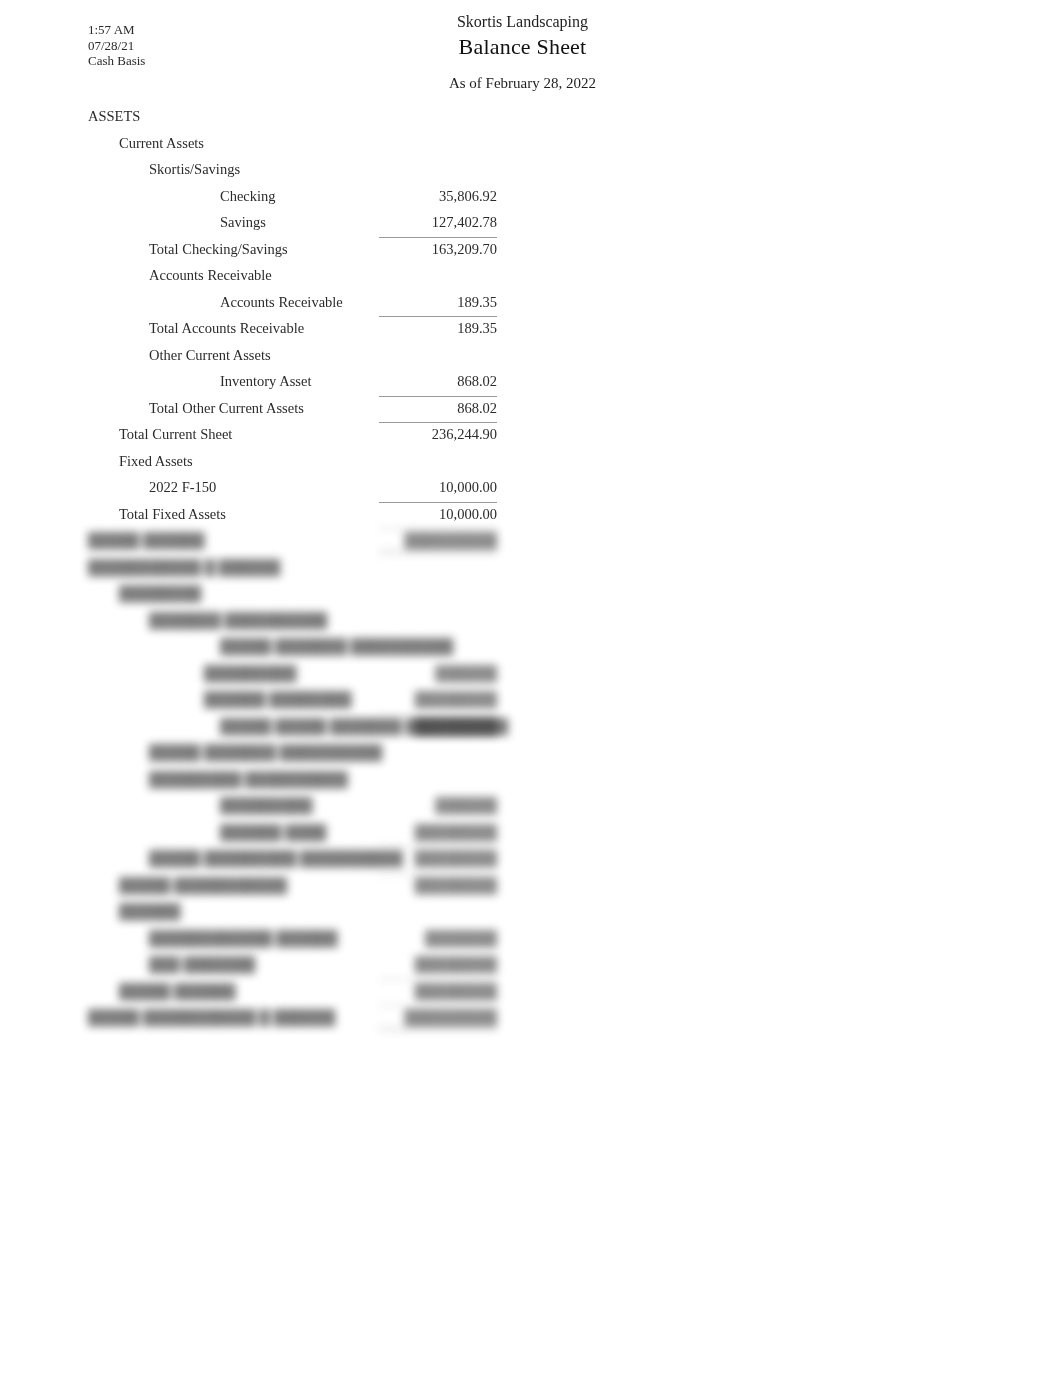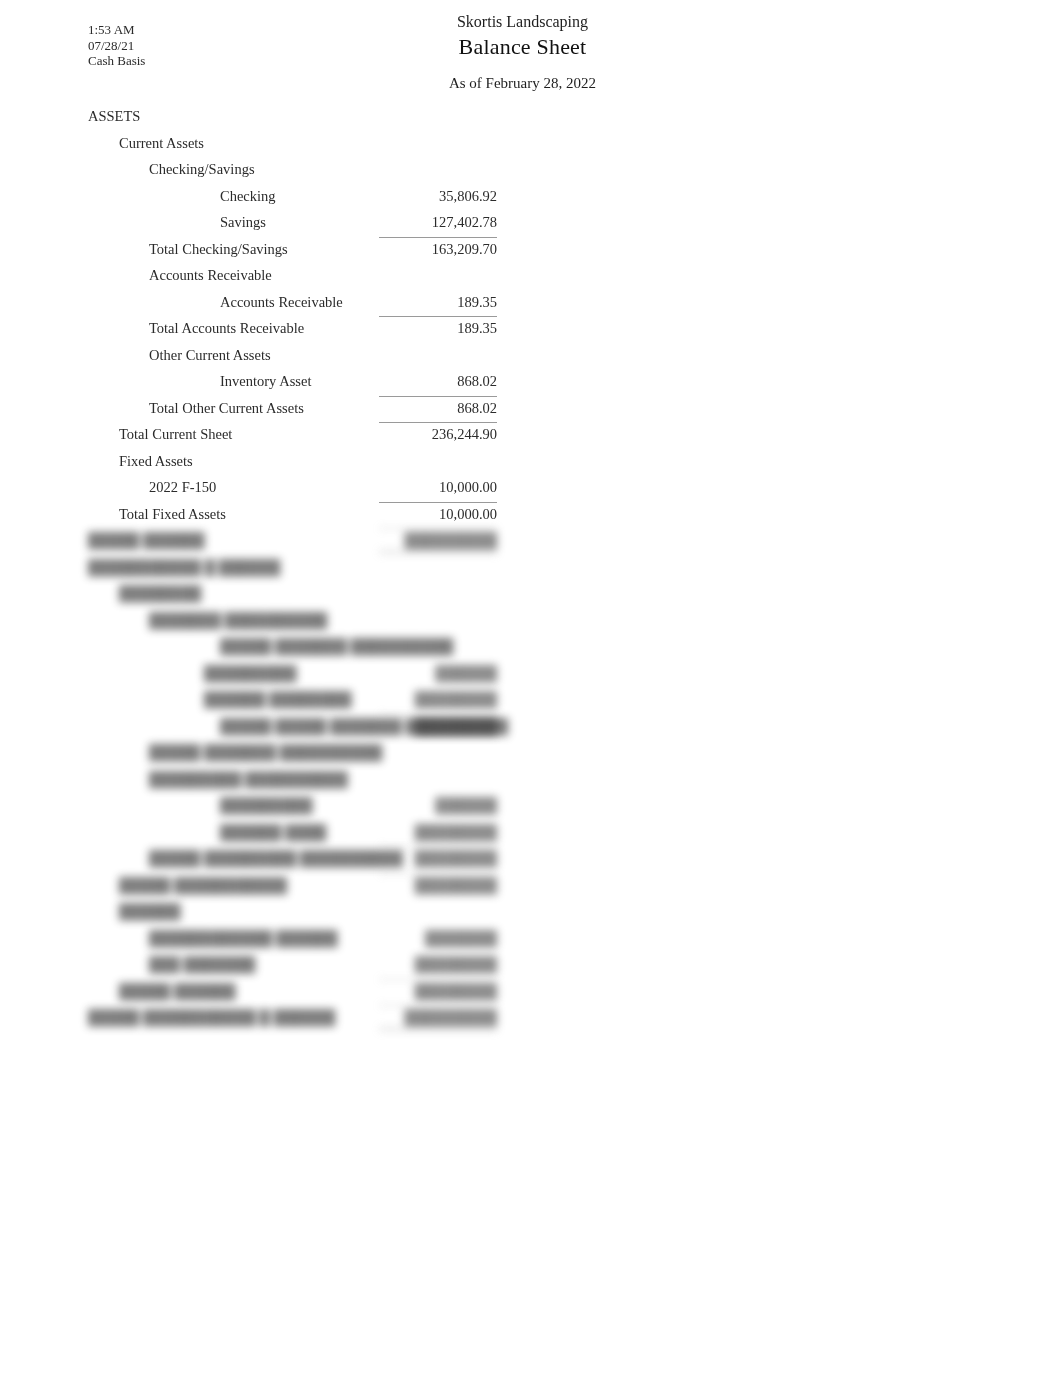--- a/index.html
+++ b/index.html
@@ -139,21 +139,21 @@
     filter: blur(3.4px);
     opacity: .85;
   }
 </style>
 </head>
 <body>
 
 <div class="page">
 
   <div class="meta">
-    <div>1:53 AM</div>
+    <div>1:57 AM</div>
     <div>07/28/21</div>
     <div>Cash Basis</div>
   </div>
 
   <div class="titleblock">
     <div class="doc-company">Skortis Landscaping</div>
     <div class="doc-title">Balance Sheet</div>
     <div class="doc-subtitle">As of February 28, 2022</div>
   </div>
 
@@ -161,21 +161,21 @@
 
 
     <div id="rows">
         <div class="row">
           <div class="label i0">ASSETS</div>
         </div>
         <div class="row">
           <div class="label i1">Current Assets</div>
         </div>
         <div class="row">
-          <div class="label i2">Checking/Savings</div>
+          <div class="label i2">Skortis/Savings</div>
         </div>
         <div class="row">
           <div class="label i3">Checking</div>
           <div class="amount">35,806.92</div>
         </div>
         <div class="row">
           <div class="label i3">Savings</div>
           <div class="amount">127,402.78</div>
         </div>
         <div class="row">

